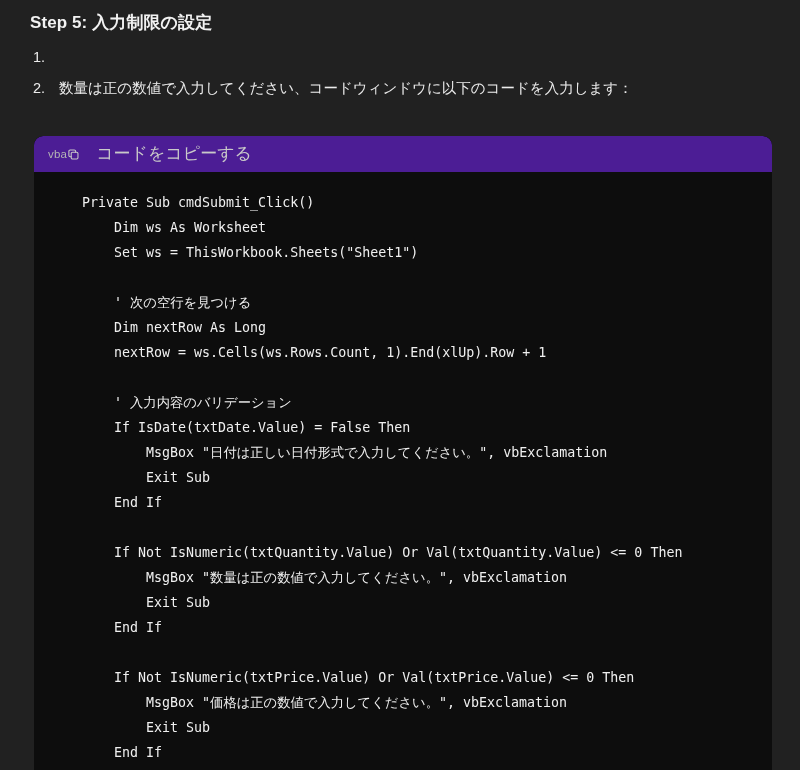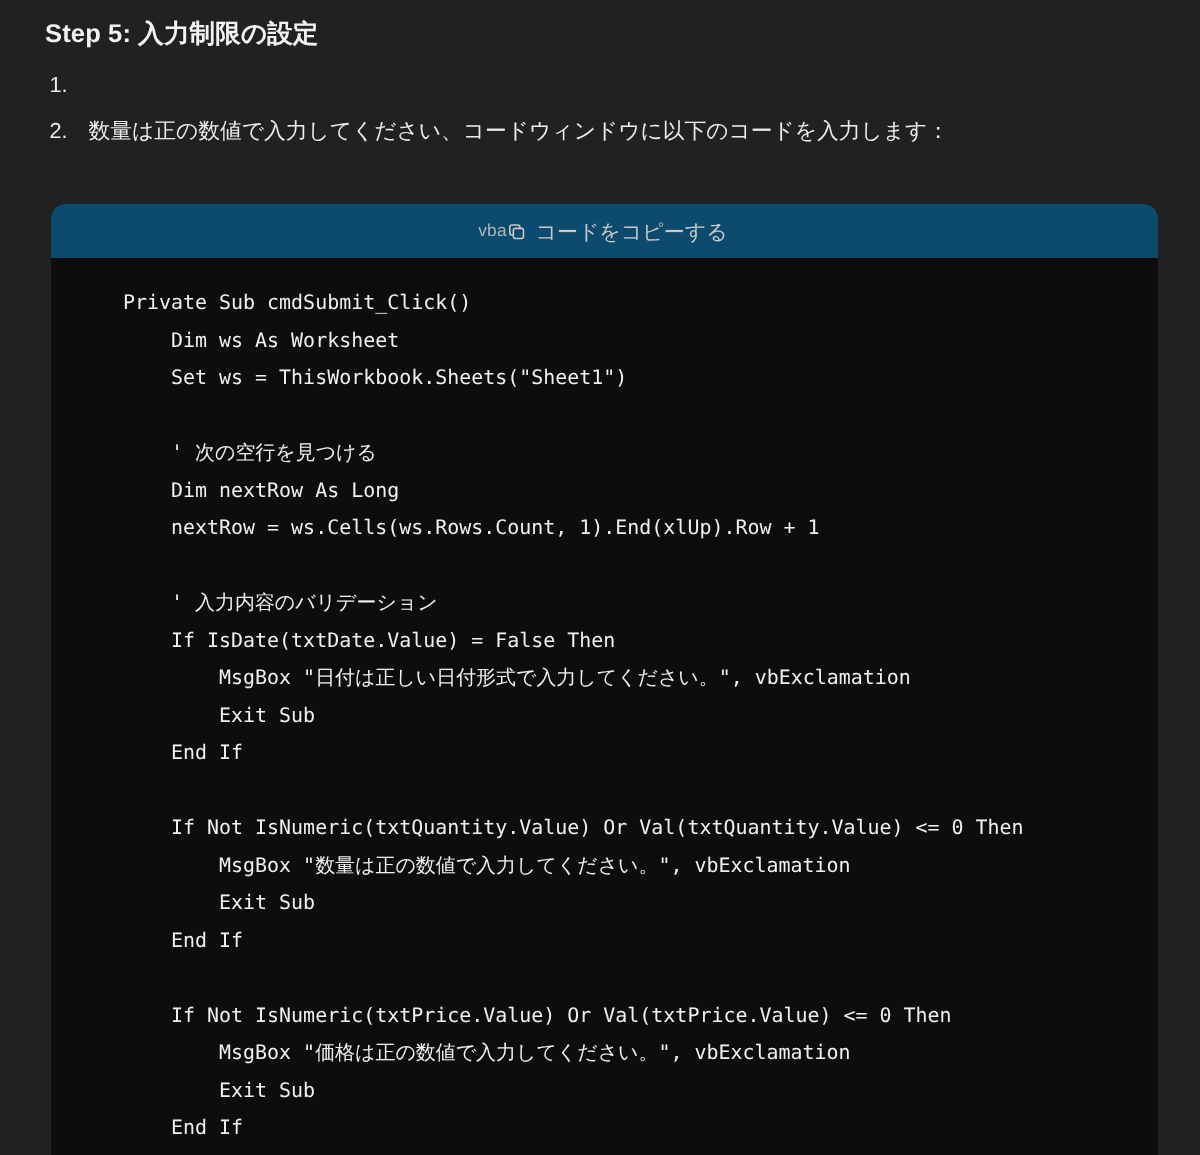--- a/index.html
+++ b/index.html
@@ -71,38 +71,38 @@
     left: 34px;
     top: 136px;
     width: 738px;
     bottom: -40px;
     background: #0d0d0d;
     border-radius: 9px 9px 0 0;
     overflow: hidden;
   }
   .code-header {
     height: 36px;
-    background: #0c4a6e;
+    background: #4c1d95;
     display: flex;
     align-items: center;
-    justify-content: center;
+    justify-content: flex-start;
     padding: 0 16px 0 14px;
     border-radius: 9px 9px 0 0;
   }
   .code-lang {
     font-size: 11.5px;
     color: #b4b4b4;
     line-height: 36px;
     letter-spacing: 0.2px;
   }
   .copy-button {
     display: flex;
     align-items: center;
-    gap: 6px;
-    font-size: 14px;
+    gap: 16px;
+    font-size: 17px;
     color: #c9c9c9;
     cursor: pointer;
     background: none;
     border: none;
     padding: 0;
     font-family: inherit;
     line-height: 36px;
   }
   .copy-icon {
     display: inline-block;

